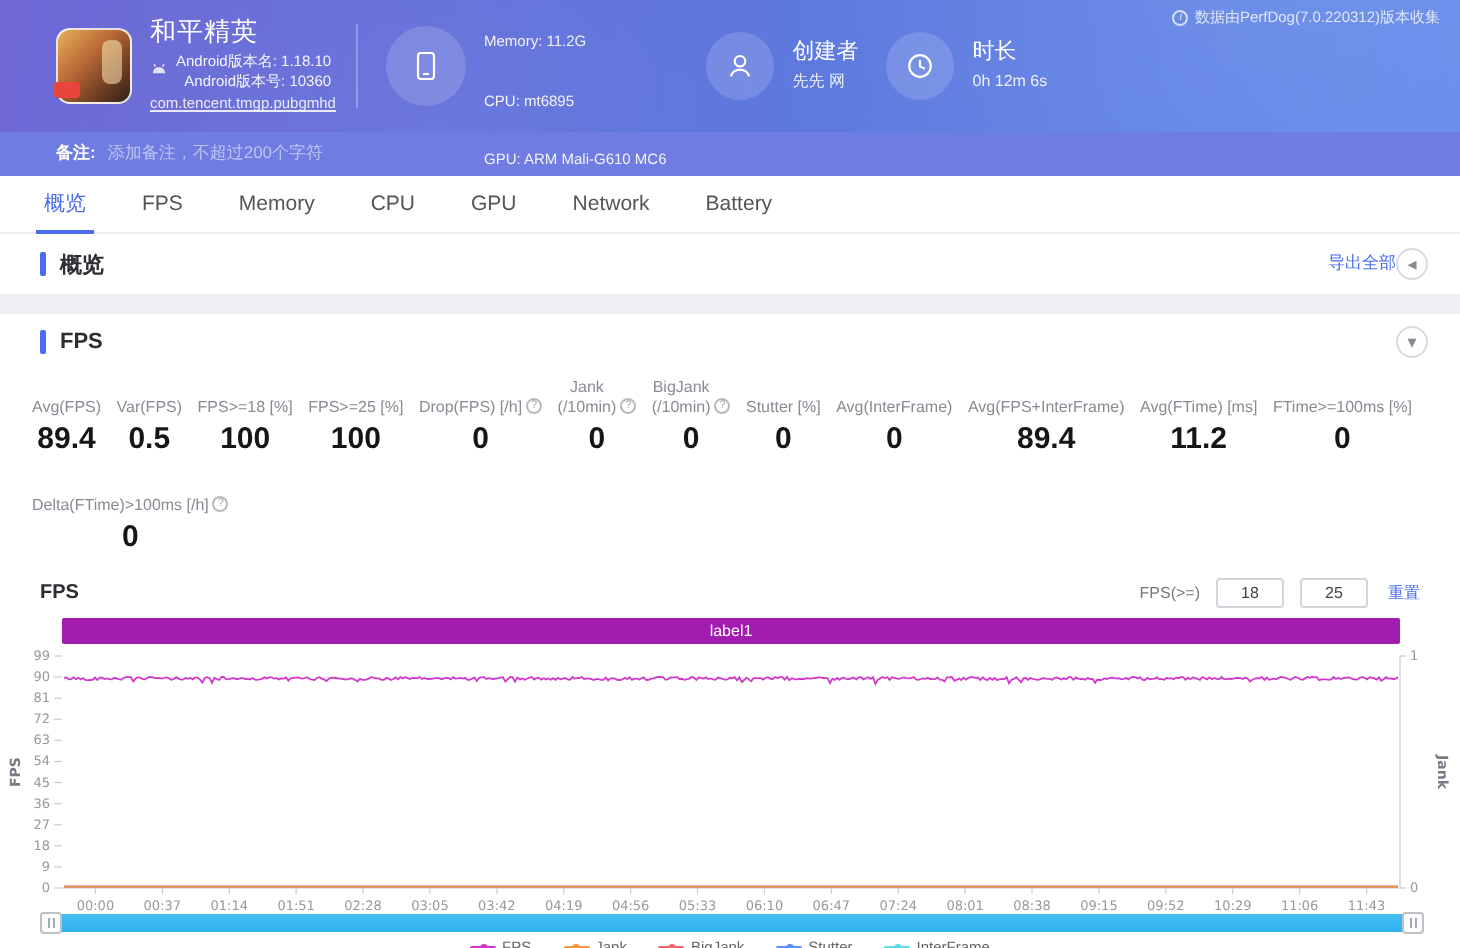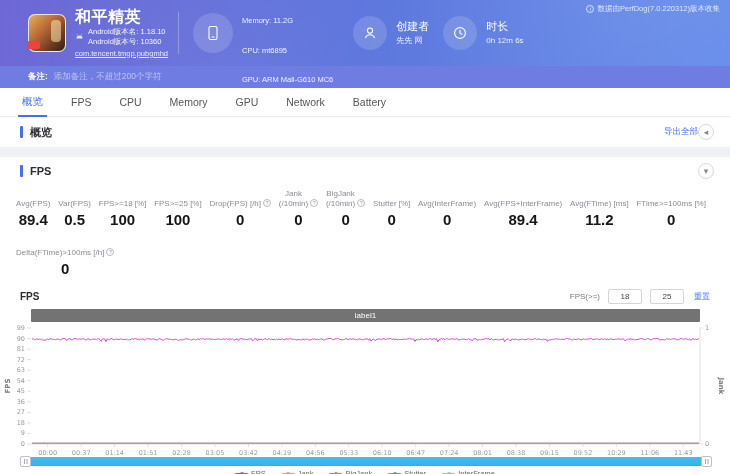--- a/index.html
+++ b/index.html
@@ -12,24 +12,24 @@
        background:
          radial-gradient(circle at 88% -40%, rgba(255,255,255,.10), transparent 45%),
          radial-gradient(circle at 30% 160%, rgba(255,255,255,.06), transparent 40%),
          linear-gradient(95deg,#6e68d5 0%,#5b77de 55%,#6189ea 100%);}
   .game-icon{width:38px;height:38px;border-radius:7px;flex:0 0 auto;position:relative;
        border:1px solid rgba(255,255,255,.85);
        background:linear-gradient(135deg,#e8b05a 0%,#b86a35 40%,#6a3a22 75%,#2e2118 100%);}
   .game-icon .badge{position:absolute;left:-2px;bottom:2px;width:13px;height:8px;border-radius:2px;background:#e8453c;}
   .game-icon .fig{position:absolute;right:4px;top:5px;width:10px;height:22px;border-radius:4px;background:rgba(255,235,180,.55);}
   .game-info{margin-left:9px;line-height:1.1;}
-  .game-title{font-size:16px;font-weight:bold;letter-spacing:.5px;}
+  .game-title{font-size:13px;font-weight:normal;letter-spacing:.5px;}
   .ver-row{display:flex;align-items:center;margin-top:2px;}
   .android-ic{flex:0 0 auto;margin-right:4px;opacity:.9;}
-  .vers{font-size:7.5px;color:rgba(255,255,255,.92);line-height:1.3;}
+  .vers{font-size:7.5px;color:rgba(255,255,255,.92);line-height:1.3;text-align:right;}
   .pkg{font-size:7.5px;color:rgba(255,255,255,.85);margin-top:3px;text-decoration:underline;}
   .vdiv{width:1px;height:42px;background:rgba(255,255,255,.28);margin:0 14px 0 10px;flex:0 0 auto;}
   .circle{border-radius:50%;background:rgba(255,255,255,.15);display:flex;align-items:center;justify-content:center;flex:0 0 auto;}
   .circle.big{width:40px;height:40px;}
   .circle.sm{width:34px;height:34px;}
   .dev{display:flex;align-items:center;}
   .dev-info{margin-left:9px;line-height:1.25;}
   .dev-name-row{display:flex;align-items:center;font-size:11.5px;font-weight:bold;}
   .info-ic{display:inline-flex;align-items:center;justify-content:center;width:9px;height:9px;border-radius:50%;
        background:rgba(255,255,255,.45);color:#5b6fd8;font-size:7px;font-weight:bold;margin-left:4px;font-style:italic;}
@@ -77,21 +77,21 @@
   .stats2{padding:10px 0 6px 16px;}
   .stats2 .stat{display:inline-block;}
 
   
   .chart-head{display:flex;align-items:center;height:24px;padding:0 20px;}
   .chart-title{font-size:10px;font-weight:bold;color:#2d2d33;}
   .th-label{font-size:8px;color:#777;margin-left:48px;}
   .th-input{width:34px;height:15px;border:1px solid #d4d4dc;border-radius:2px;font-size:8px;text-align:center;
             margin-left:8px;color:#444;outline:none;font-family:inherit;}
   .reset{font-size:8px;color:#4a6cf0;margin-left:10px;cursor:pointer;}
-  .ann{height:13px;margin:1px 30px 0 31px;background:#737373;color:#fff;font-size:8px;border-radius:1px;
+  .ann{height:13px;margin:1px 30px 0 31px;background:#a21caf;color:#fff;font-size:8px;border-radius:1px;
        display:flex;align-items:center;justify-content:center;}
   #fps-svg{display:block;width:730px;height:134px;}
   #fps-svg text{font-family:"DejaVu Sans",sans-serif;}
   #fps-svg .tick{font-size:6.5px;fill:#999;}
   #fps-svg .axisname{font-size:7px;fill:#7a7a84;font-weight:bold;}
   .dz{position:relative;height:9px;margin:1px 22px 0 24px;background:linear-gradient(#45bdf2,#2fb2ef);border-radius:2px;cursor:pointer;}
   .dz-handle{position:absolute;top:-1px;width:11px;height:11px;background:#fdfdfd;border:1px solid #c0c0c8;border-radius:2px;
              display:flex;align-items:center;justify-content:center;cursor:ew-resize;}
   .dz-handle::before{content:"";width:1px;height:5px;background:#a8a8b0;box-shadow:2.5px 0 0 #a8a8b0;margin-left:-2.5px;}
   .dz-left{left:-4px;}
@@ -180,22 +180,22 @@
   </header>
 
   <div class="note">
     <span class="note-label">备注:</span>
     <span class="note-ph">添加备注，不超过200个字符</span>
   </div>
 
   <nav class="tabs" id="tabbar">
       <div class="tab active">概览</div>
       <div class="tab">FPS</div>
+      <div class="tab">Memory</div>
       <div class="tab">CPU</div>
-      <div class="tab">Memory</div>
       <div class="tab">GPU</div>
       <div class="tab">Network</div>
       <div class="tab">Battery</div>
     </nav>
 
   <div class="secrow">
     <span class="accent"></span>
     <span class="sec-title">概览</span>
     <span class="spacer"></span>
     <span class="export">导出全部</span>

